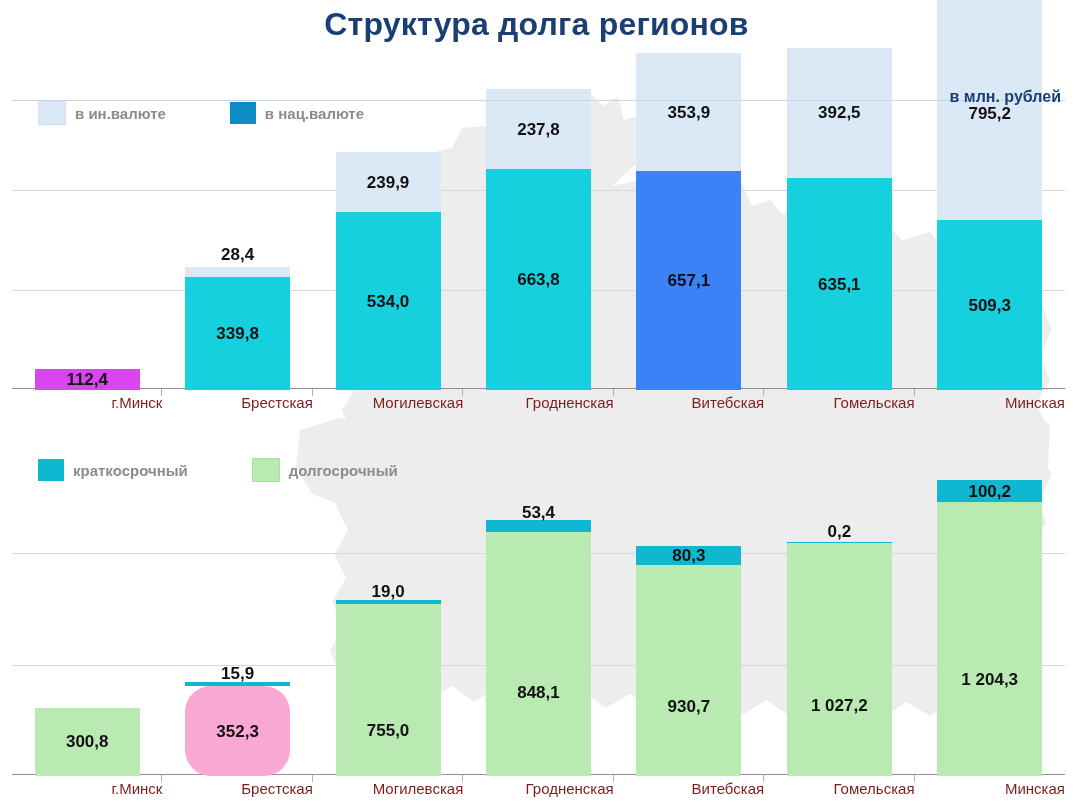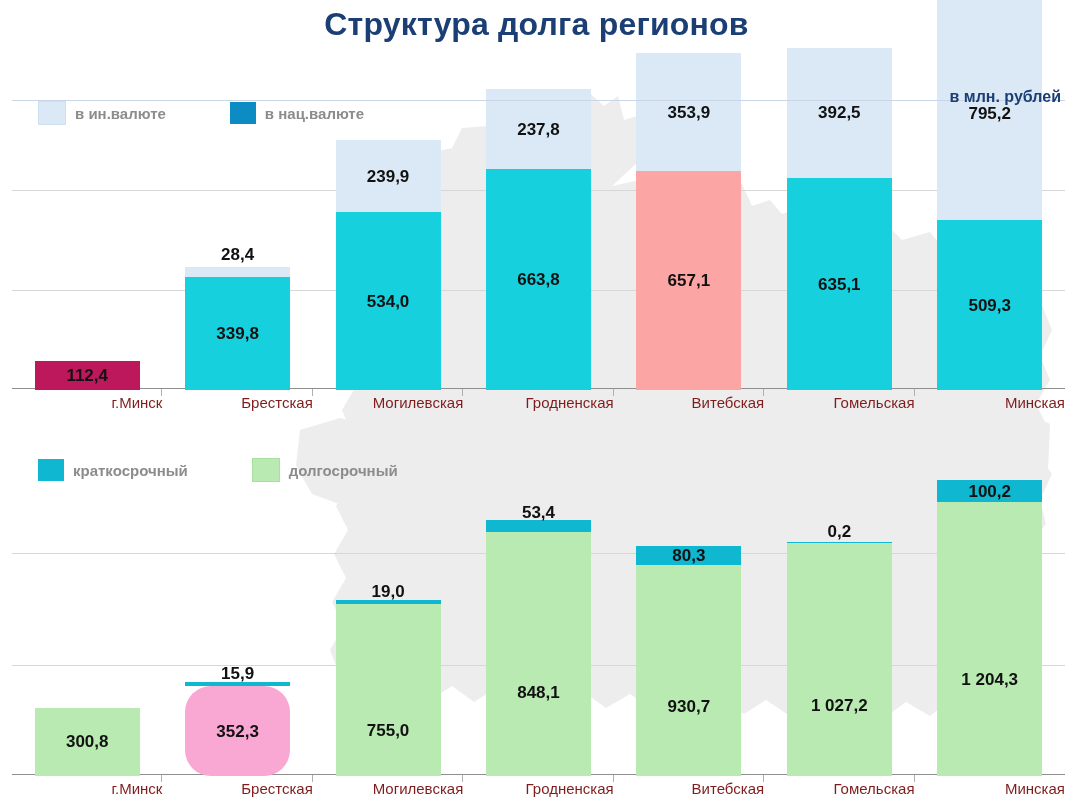--- a/index.html
+++ b/index.html
@@ -134,40 +134,40 @@
 </div>
 
 <div id="chart-1" class="chart">
   <div class="gridline" style="top:72px;"></div>
   <div class="gridline" style="top:172px;"></div>
   <div class="plot">
     <div class="bars">
 
       <div class="slot">
         <div class="bar">
-          <div class="seg" style="height:29px;background:#be185d;">
+          <div class="seg" style="height:21px;background:#d946ef;">
             <span class="seg-label">112,4</span>
           </div>
         </div>
       </div>
 
       <div class="slot">
         <div class="bar">
           <div class="seg" style="height:9.5px;background:#dbe9f6;">
             <span class="seg-label outside">28,4</span>
           </div>
           <div class="seg" style="height:113.3px;background:#17d0de;">
             <span class="seg-label">339,8</span>
           </div>
         </div>
       </div>
 
       <div class="slot">
         <div class="bar">
-          <div class="seg" style="height:72px;background:#dbe9f6;">
+          <div class="seg" style="height:60px;background:#dbe9f6;">
             <span class="seg-label">239,9</span>
           </div>
           <div class="seg" style="height:178.0px;background:#17d0de;">
             <span class="seg-label">534,0</span>
           </div>
         </div>
       </div>
 
       <div class="slot">
         <div class="bar">
@@ -178,21 +178,21 @@
             <span class="seg-label">663,8</span>
           </div>
         </div>
       </div>
 
       <div class="slot">
         <div class="bar">
           <div class="seg" style="height:118.0px;background:#dbe9f6;">
             <span class="seg-label">353,9</span>
           </div>
-          <div class="seg" style="height:219.0px;background:#fca5a5;">
+          <div class="seg" style="height:219.0px;background:#3b82f6;">
             <span class="seg-label">657,1</span>
           </div>
         </div>
       </div>
 
       <div class="slot">
         <div class="bar">
           <div class="seg" style="height:130.8px;background:#dbe9f6;">
             <span class="seg-label">392,5</span>
           </div>

